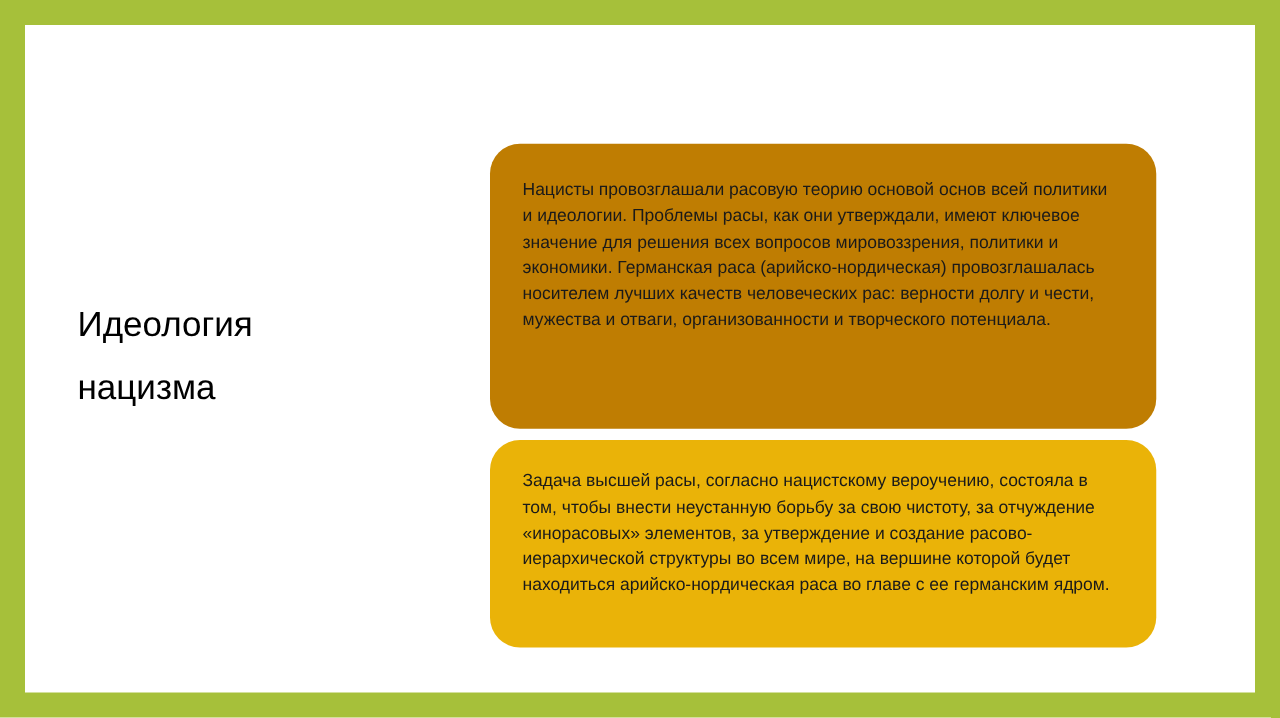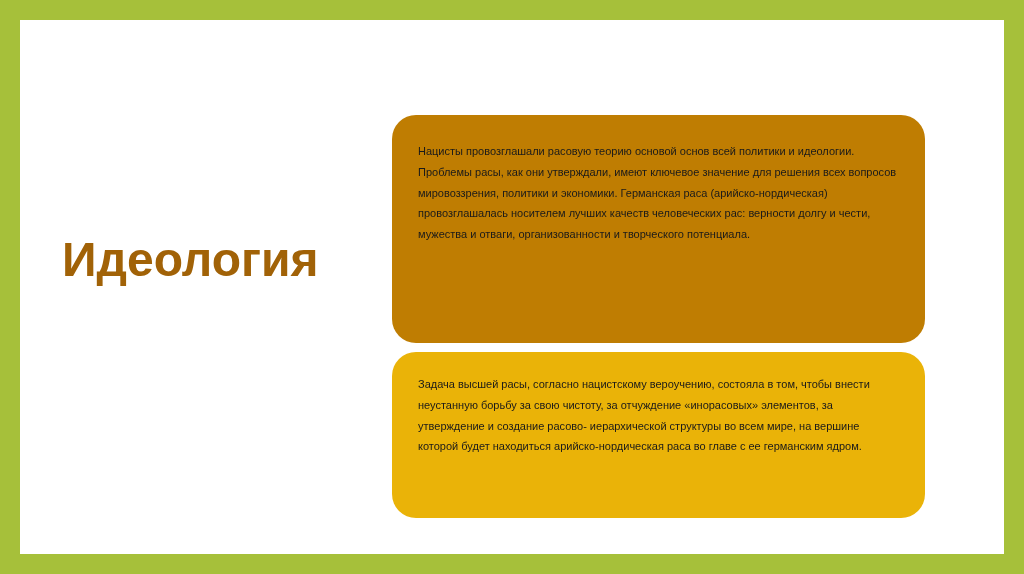--- a/index.html
+++ b/index.html
@@ -34,35 +34,35 @@
 
   
   .title-block {
     position: absolute;
     left: 42px;
     top: 215px;
     width: 300px;
   }
   .title-block .title-line {
     display: block;
-    color: #a16207;
-    font-size: 48px;
+    color: #000000;
+    font-size: 28px;
     line-height: 50px;
-    font-weight: 700;
+    font-weight: 400;
     letter-spacing: 0px;
     white-space: nowrap;
   }
 
   
   .card {
     position: absolute;
     box-sizing: border-box;
     border-radius: 24px;
     color: #1a1a1a;
-    font-size: 11px;
+    font-size: 14px;
     line-height: 20.8px;
     padding: 26px 28px 22px 26px;
   }
 
   .card-brown {
     left: 372px;
     top: 95px;
     width: 533px;
     height: 228px;
     background: #bf7d02;
@@ -83,20 +83,21 @@
   }
 </style>
 </head>
 <body>
 
 <div class="slide">
   <div class="slide-inner">
 
     <div class="title-block">
       <span class="title-line">Идеология</span>
+      <span class="title-line">нацизма</span>
     </div>
 
     <div class="card card-brown">
       <p>Нацисты провозглашали расовую теорию основой основ всей политики и идеологии. Проблемы расы, как они утверждали, имеют ключевое значение для решения всех вопросов мировоззрения, политики и экономики. Германская раса (арийско-нордическая) провозглашалась носителем лучших качеств человеческих рас: верности долгу и чести, мужества и отваги, организованности и творческого потенциала.</p>
     </div>
 
     <div class="card card-orange">
       <p>Задача высшей расы,  согласно нацистскому вероучению, состояла в том, чтобы внести неустанную борьбу за свою чистоту, за отчуждение «инорасовых» элементов, за утверждение и создание расово- иерархической структуры во всем мире, на вершине которой будет находиться арийско-нордическая раса во главе с ее германским ядром.</p>
     </div>
 

